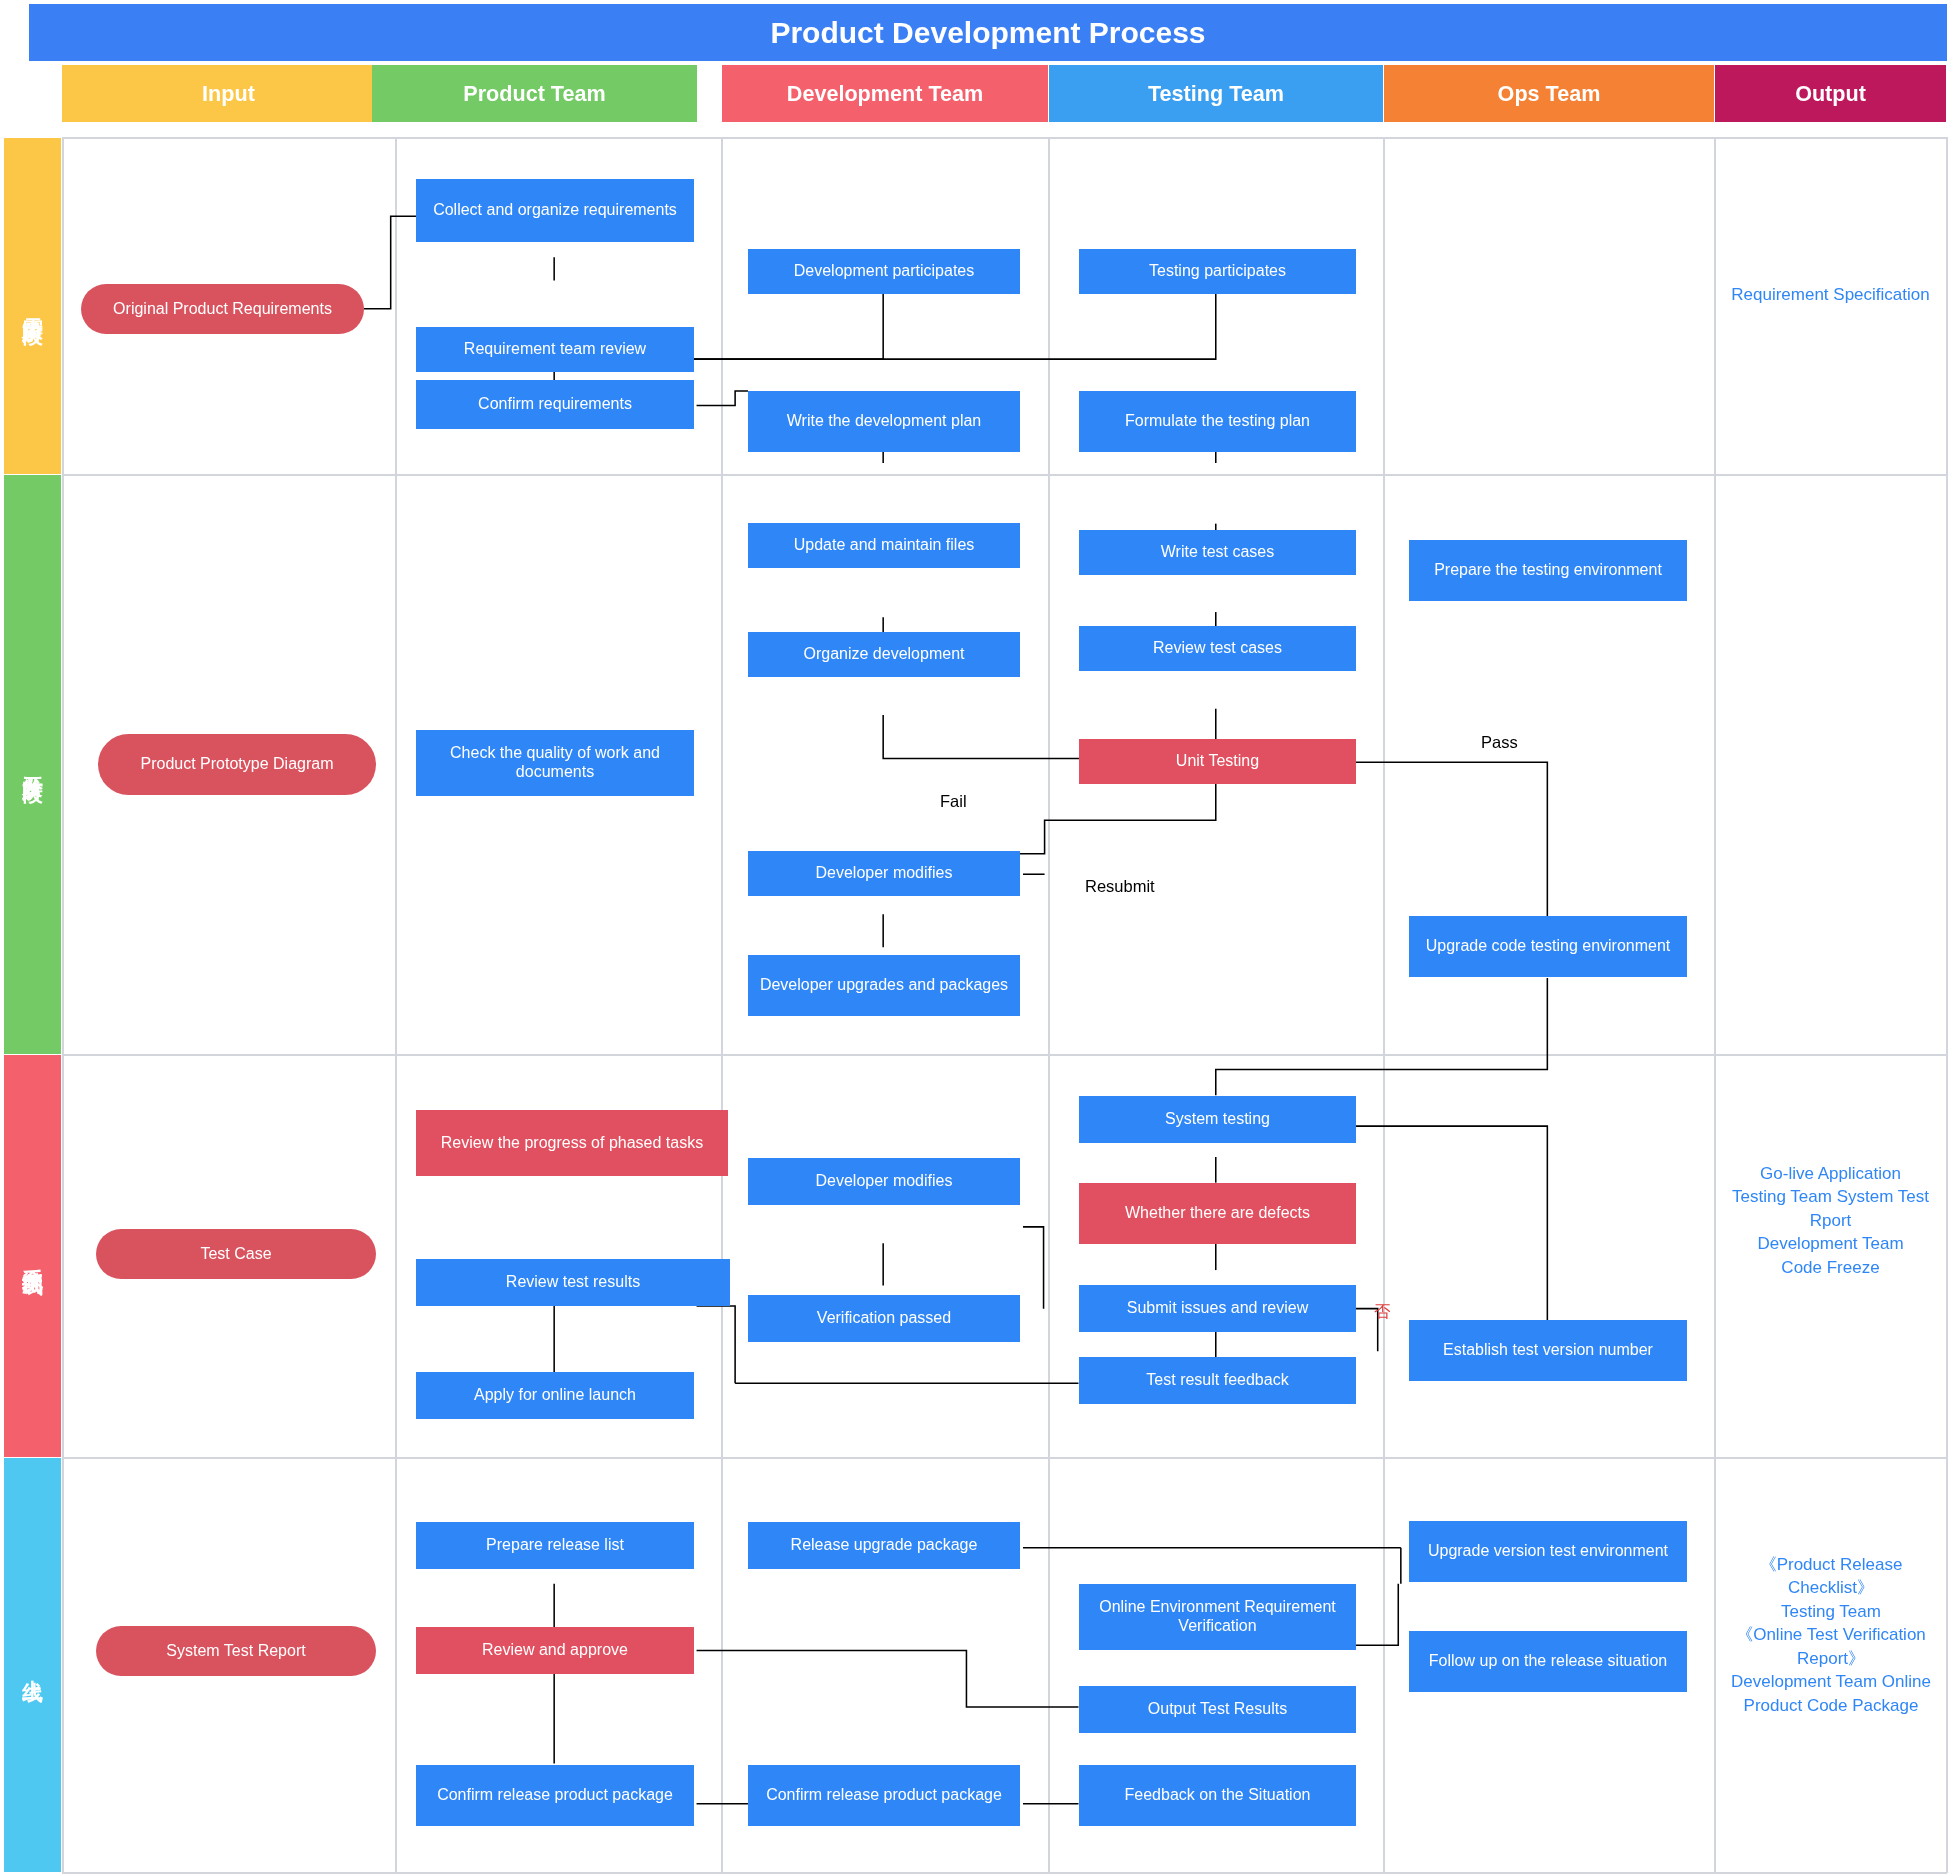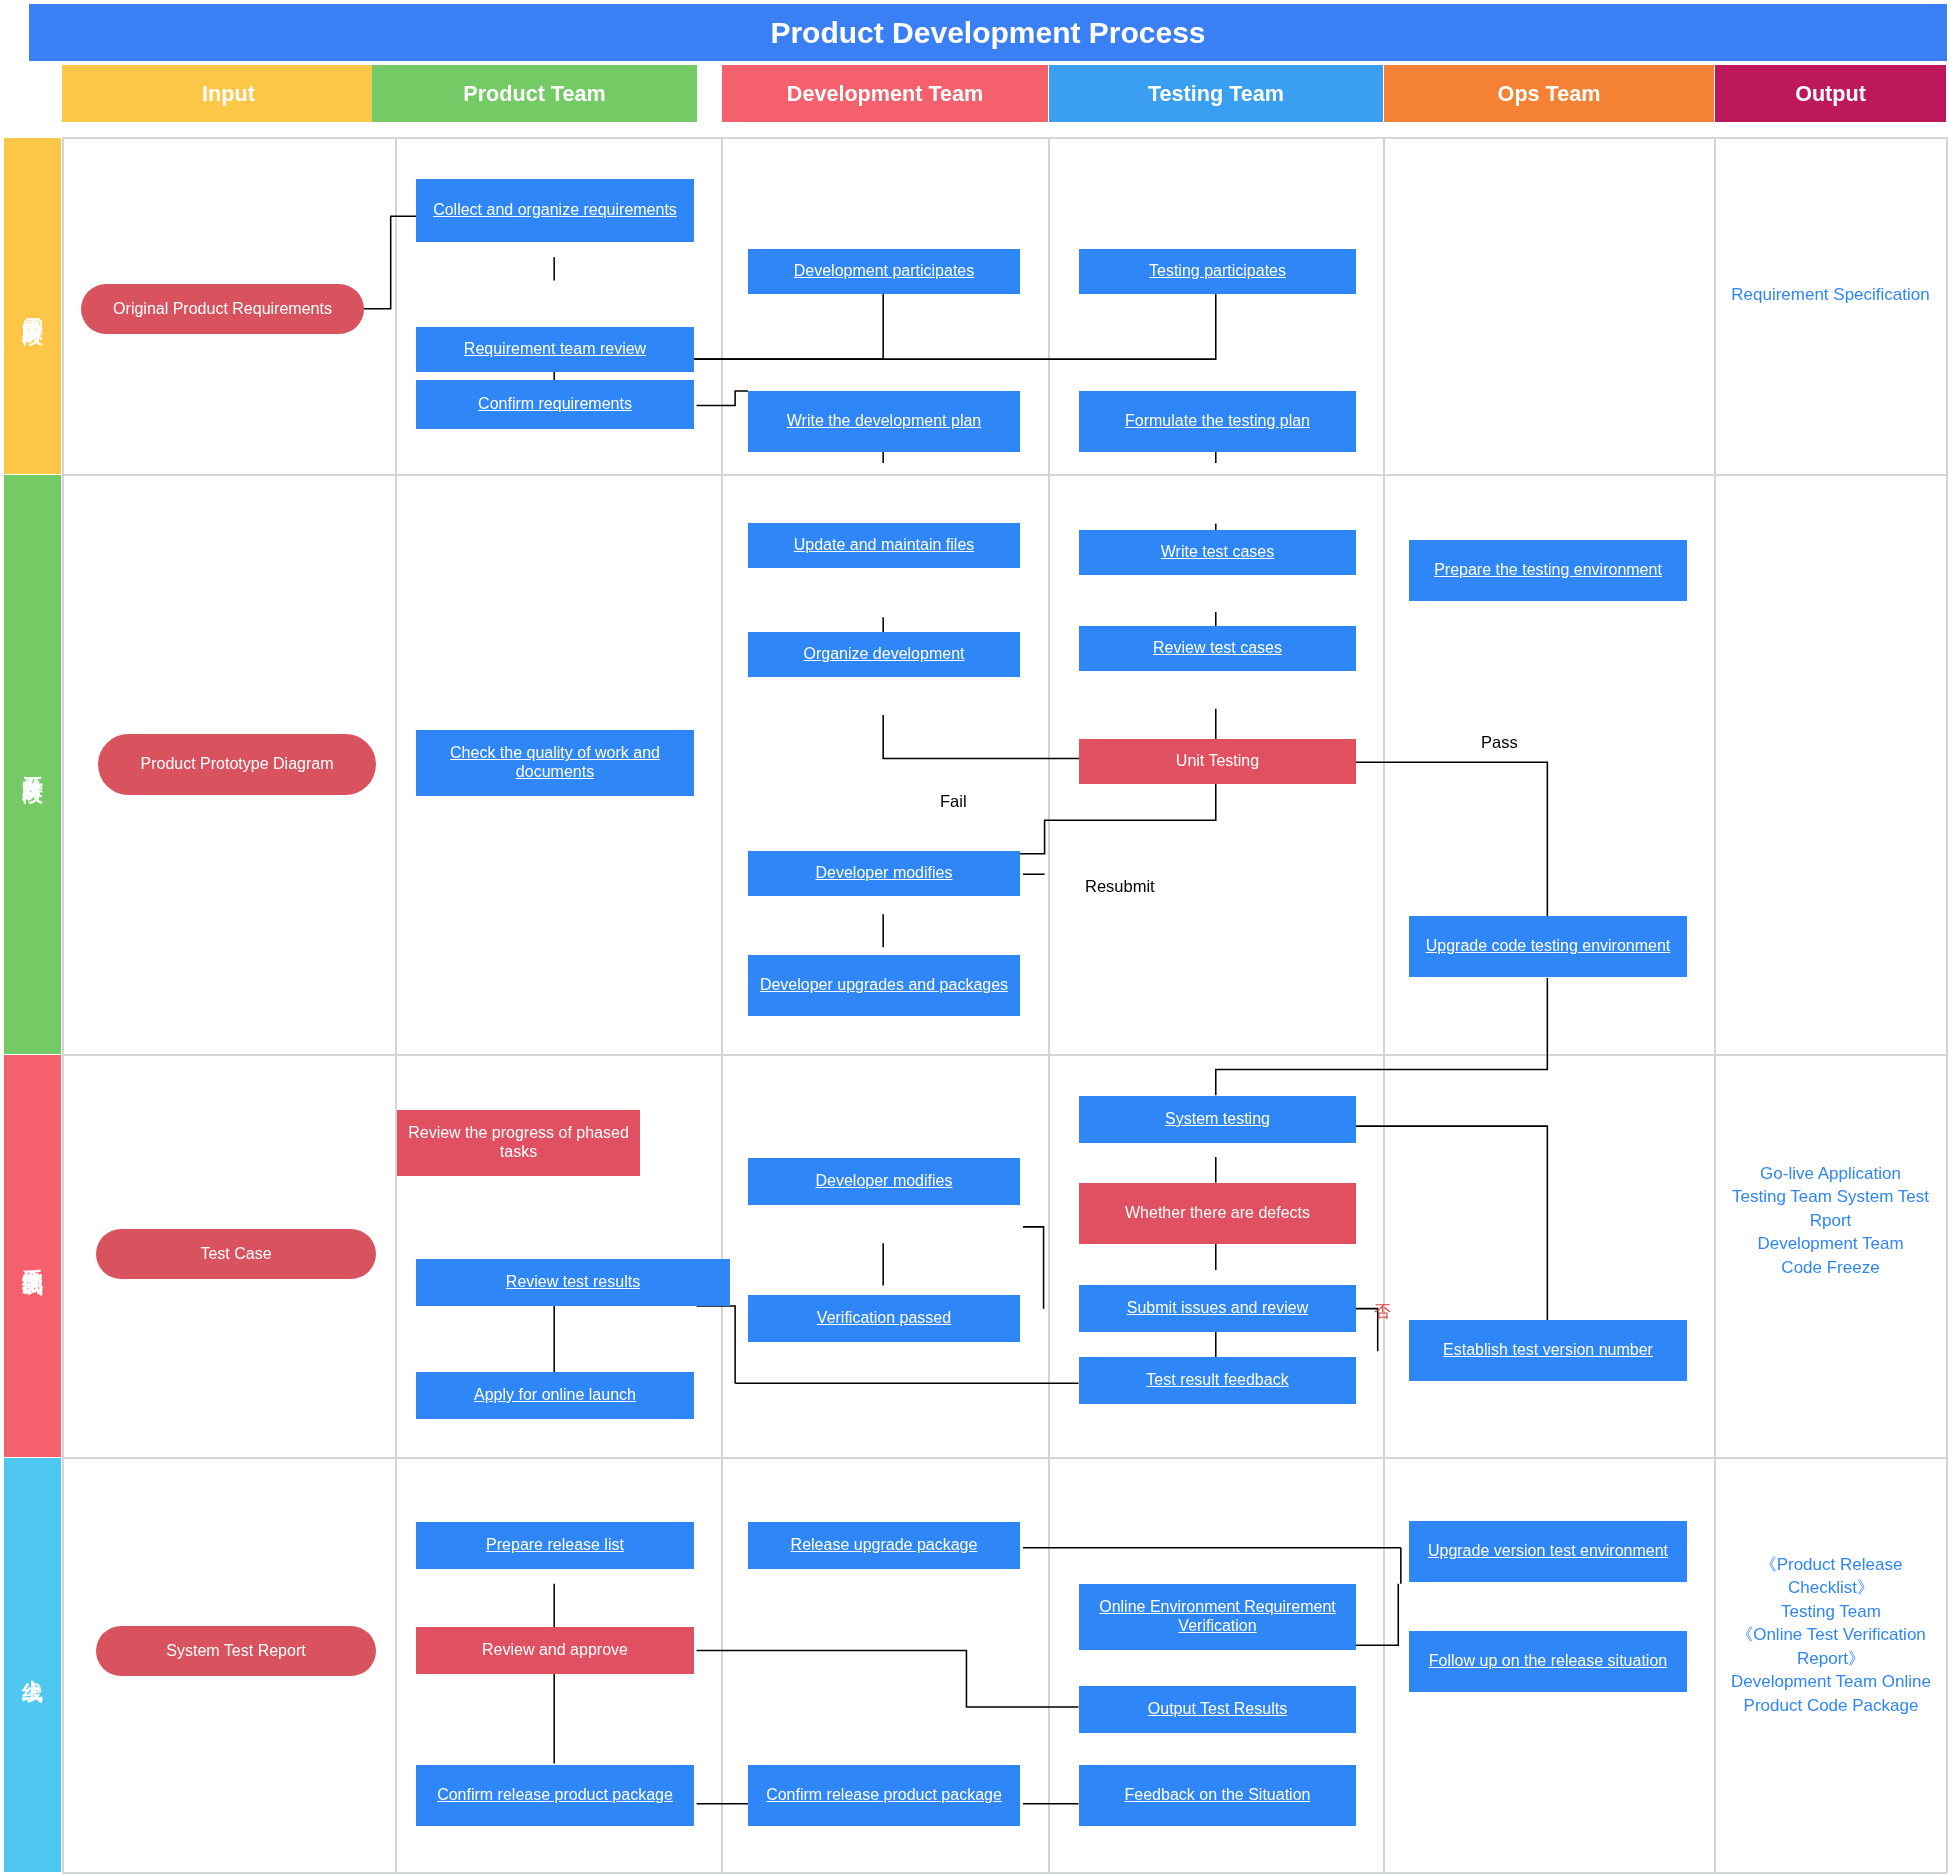--- a/index.html
+++ b/index.html
@@ -41,21 +41,21 @@
   
   .gridline { position: absolute; background: #d2d6dc; }
 
   
   .node {
     position: absolute;
     display: flex; align-items: center; justify-content: center;
     text-align: center; color: #ffffff; font-size: 16px; line-height: 1.18;
     padding: 2.1px 4.1px;
   }
-  .node.blue { background: #2f86f6; text-decoration: underline; }
+  .node.blue { background: #2f86f6; }
   .node.red  { background: #e15060; }
   .node.pill { background: #d9535f; border-radius: 36px; }
 
   
   .out-text {
     position: absolute; text-align: center; color: #2f86f6;
     font-size: 17px; line-height: 1.38;
   }
 
   
@@ -187,21 +187,21 @@
   <div class="node blue" style="left:1409px; top:540px; width:278px; height:61px;">Prepare the testing environment</div>
   <div class="node blue" style="left:1409px; top:916px; width:278px; height:61px;">Upgrade code testing environment</div>
 
   <div class="edge-label" style="left:1481px; top:733px;">Pass</div>
   <div class="edge-label" style="left:940px; top:792px;">Fail</div>
   <div class="edge-label" style="left:1085px; top:877px;">Resubmit</div>
 
 
   <div class="node pill" style="left:96px; top:1229px; width:280px; height:50px;">Test Case</div>
 
-  <div class="node red" style="left:397px; top:1110px; width:243px; height:66px;">Review the progress of phased tasks</div>
+  <div class="node red" style="left:416px; top:1110px; width:312px; height:66px;">Review the progress of phased tasks</div>
   <div class="node blue" style="left:416px; top:1259px; width:314px; height:47px;">Review test results</div>
   <div class="node blue" style="left:416px; top:1372px; width:278px; height:47px;">Apply for online launch</div>
 
   <div class="node blue" style="left:748px; top:1158px; width:272px; height:47px;">Developer modifies</div>
   <div class="node blue" style="left:748px; top:1295px; width:272px; height:47px;">Verification passed</div>
 
   <div class="node blue" style="left:1079px; top:1096px; width:277px; height:47px;">System testing</div>
   <div class="node red" style="left:1079px; top:1183px; width:277px; height:61px;">Whether there are defects</div>
   <div class="node blue" style="left:1079px; top:1285px; width:277px; height:47px;">Submit issues and review</div>
   <div class="node blue" style="left:1079px; top:1357px; width:277px; height:47px;">Test result feedback</div>

